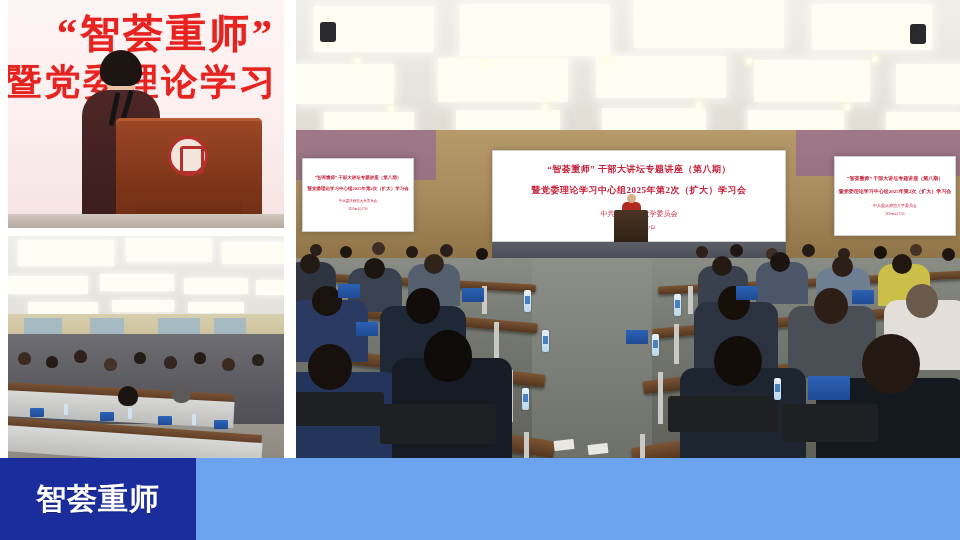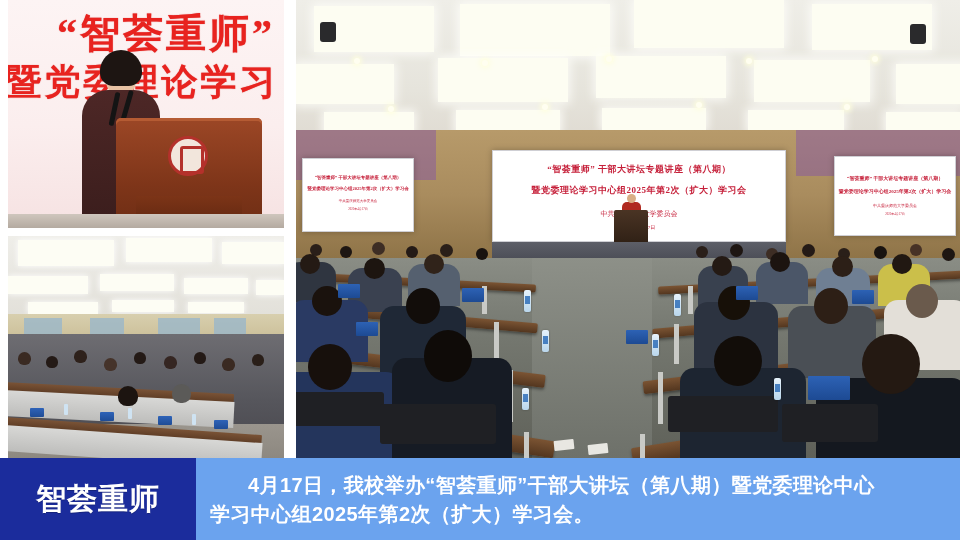--- a/index.html
+++ b/index.html
@@ -378,19 +378,15 @@
       <div class="hl-namecard" style="left:512px; top:376px; width:42px; height:24px;"></div>
       <div class="hl-booklet" style="left:258px; top:440px;"></div>
       <div class="hl-booklet" style="left:292px; top:444px;"></div>
     </div>
   </div>
 
   <div class="caption-bar">
     <div class="cat-badge">
       <span class="cat-badge-text">智荟重师</span>
     </div>
-    <div class="cap-text">
-      <div class="cap-line" id="cap-l1">4月17日，我校举办“智荟重师”干部大讲坛（第八期）暨党委理论中心</div>
-      <div class="cap-line" id="cap-l2">学习中心组2025年第2次（扩大）学习会。</div>
-    </div>
   </div>
 
 </div>
 
 </body></html>

